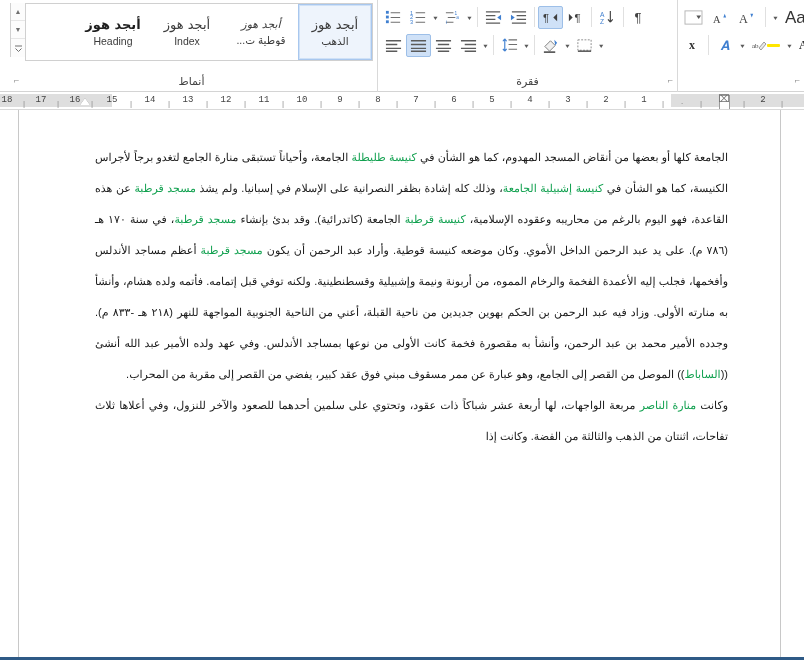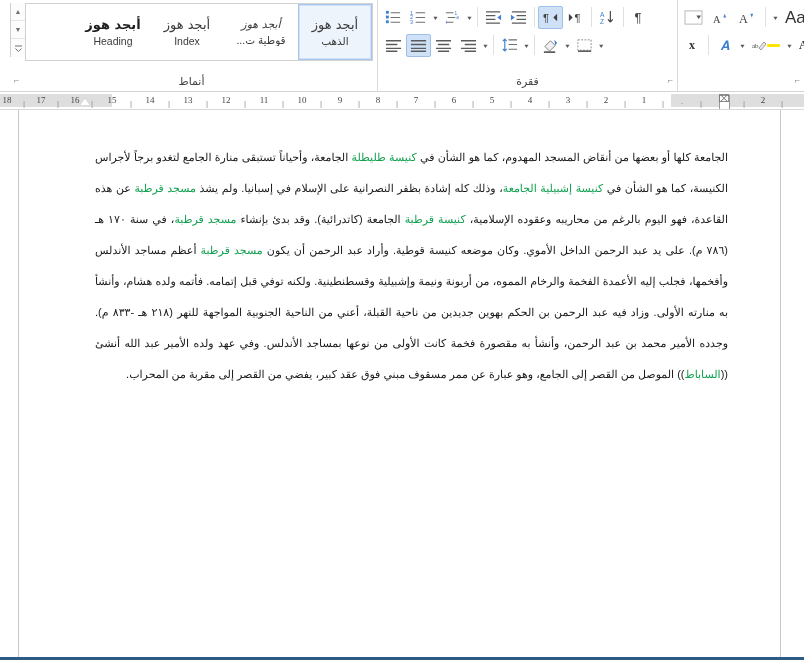--- a/index.html
+++ b/index.html
@@ -77,21 +77,21 @@
   .ruler{
     height:18px;box-sizing:border-box;background:#ffffff;
     border-bottom:1px solid #d9d9d9;
     position:relative;overflow:hidden;
   }
   .ruler-track{position:absolute;left:0;right:0;top:2px;height:13px;display:flex;flex-direction:row;}
   .r-seg{height:13px;box-sizing:border-box;}
   .r-margin{background:#dedede;}
   .r-text{background:#ffffff;}
   .ruler-ticks{position:absolute;left:0;right:0;top:2px;height:13px;}
-  .tick{position:absolute;top:1px;font-size:9px;color:#444;transform:translateX(-50%);font-family:Liberation Serif, serif;}
+  .tick{position:absolute;top:1px;font-size:9px;color:#444;transform:translateX(-50%);font-family:Liberation Mono, monospace;}
   .minor{position:absolute;top:5px;font-size:8px;color:#8a8a8a;transform:translateX(-50%);}
   .indent-tri{
     position:absolute;top:4px;width:0;height:0;
     border-left:5px solid transparent;border-right:5px solid transparent;
     border-bottom:7px solid #ffffff;
     filter:drop-shadow(0 0 0.6px #6d6d6d);
   }
   .indent-box{position:absolute;top:1px;width:9px;height:14px;border:1px solid #9a9a9a;background:#fff;}
   .indent-x{position:absolute;top:0px;font-size:10px;color:#707070;}
 
@@ -414,19 +414,20 @@
       <span class="indent-tri" style="left:80px;"></span>
       <span class="indent-box" style="left:719px;"></span>
       <span class="indent-x" style="left:718px;top:-1px;">⌧</span>
     </div>
   </div>
 
   <div class="docarea">
     <div class="page">
       <div class="textcol">
         <p><span id="p1"><span>الجامعة كلها أو بعضها من أنقاض المسجد المهدوم، كما هو الشأن في </span><span class="lnk">كنيسة طليطلة</span><span> الجامعة، وأحياناً تستبقى منارة الجامع لتغدو برجاً لأجراس الكنيسة، كما هو الشأن في </span><span class="lnk">كنيسة إشبيلية الجامعة</span><span>، وذلك كله إشادة بظفر النصرانية على الإسلام في إسبانيا. ولم يشذ </span><span class="lnk">مسجد قرطبة</span><span> عن هذه القاعدة، فهو اليوم بالرغم من محاريبه وعقوده الإسلامية، </span><span class="lnk">كنيسة قرطبة</span><span> الجامعة (كاتدرائية). وقد بدئ بإنشاء </span><span class="lnk">مسجد قرطبة</span><span>، في سنة ١٧٠ هـ (٧٨٦ م). على يد عبد الرحمن الداخل الأموي. وكان موضعه كنيسة قوطية. وأراد عبد الرحمن أن يكون </span><span class="lnk">مسجد قرطبة</span><span> أعظم مساجد الأندلس وأفخمها، فجلب إليه الأعمدة الفخمة والرخام المموه، من أربونة ونيمة وإشبيلية وقسطنطينية. ولكنه توفي قبل إتمامه. فأتمه ولده هشام، وأنشأ به منارته الأولى. وزاد فيه عبد الرحمن بن الحكم بهوين جديدين من ناحية القبلة، أعني من الناحية الجنوبية المواجهة للنهر (٢١٨ هـ -٨٣٣ م). وجدده الأمير محمد بن عبد الرحمن، وأنشأ به مقصورة فخمة كانت الأولى من نوعها بمساجد الأندلس. وفي عهد ولده الأمير عبد الله أنشئ ((</span><span class="lnk">الساباط</span><span>)) الموصل من القصر إلى الجامع، وهو عبارة عن ممر مسقوف مبني فوق عقد كبير، يفضي من القصر إلى مقربة من المحراب.</span></span></p>
+        <p><span id="p3"><span>وكانت </span><span class="lnk">منارة الناصر</span><span> مربعة الواجهات، لها أربعة عشر شباكاً ذات عقود، وتحتوي على سلمين أحدهما للصعود والآخر للنزول، وفي أعلاها ثلاث تفاحات، اثنتان من الذهب والثالثة من الفضة. وكانت إذا</span></span></p>
       </div>
 
     </div>
     <div class="bottombar"></div>
   </div>
 
 </div>
 
 </body></html>

